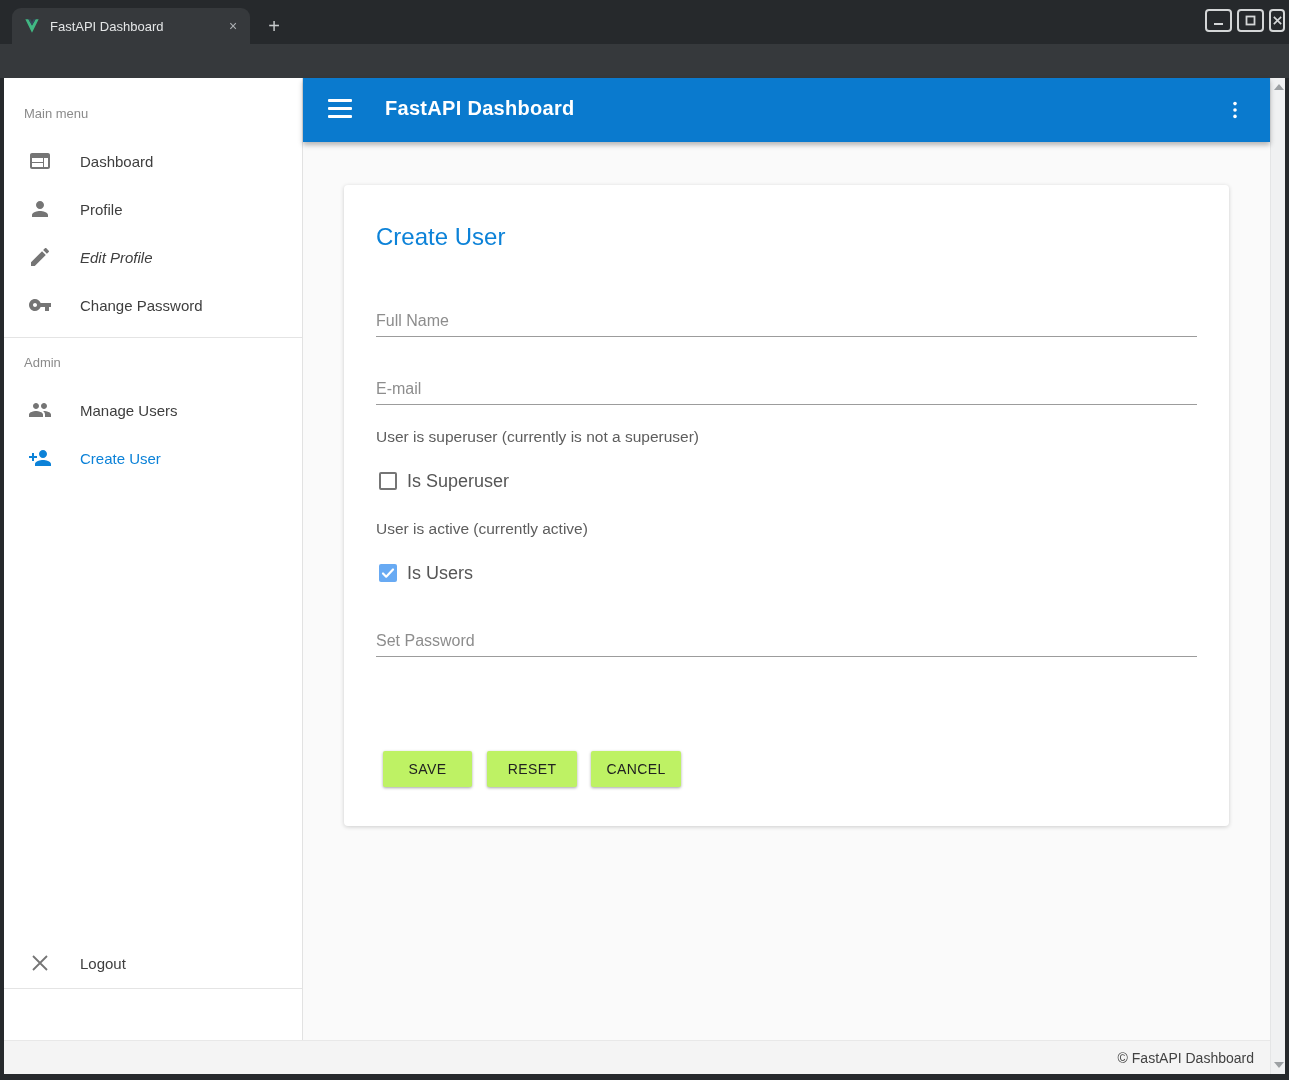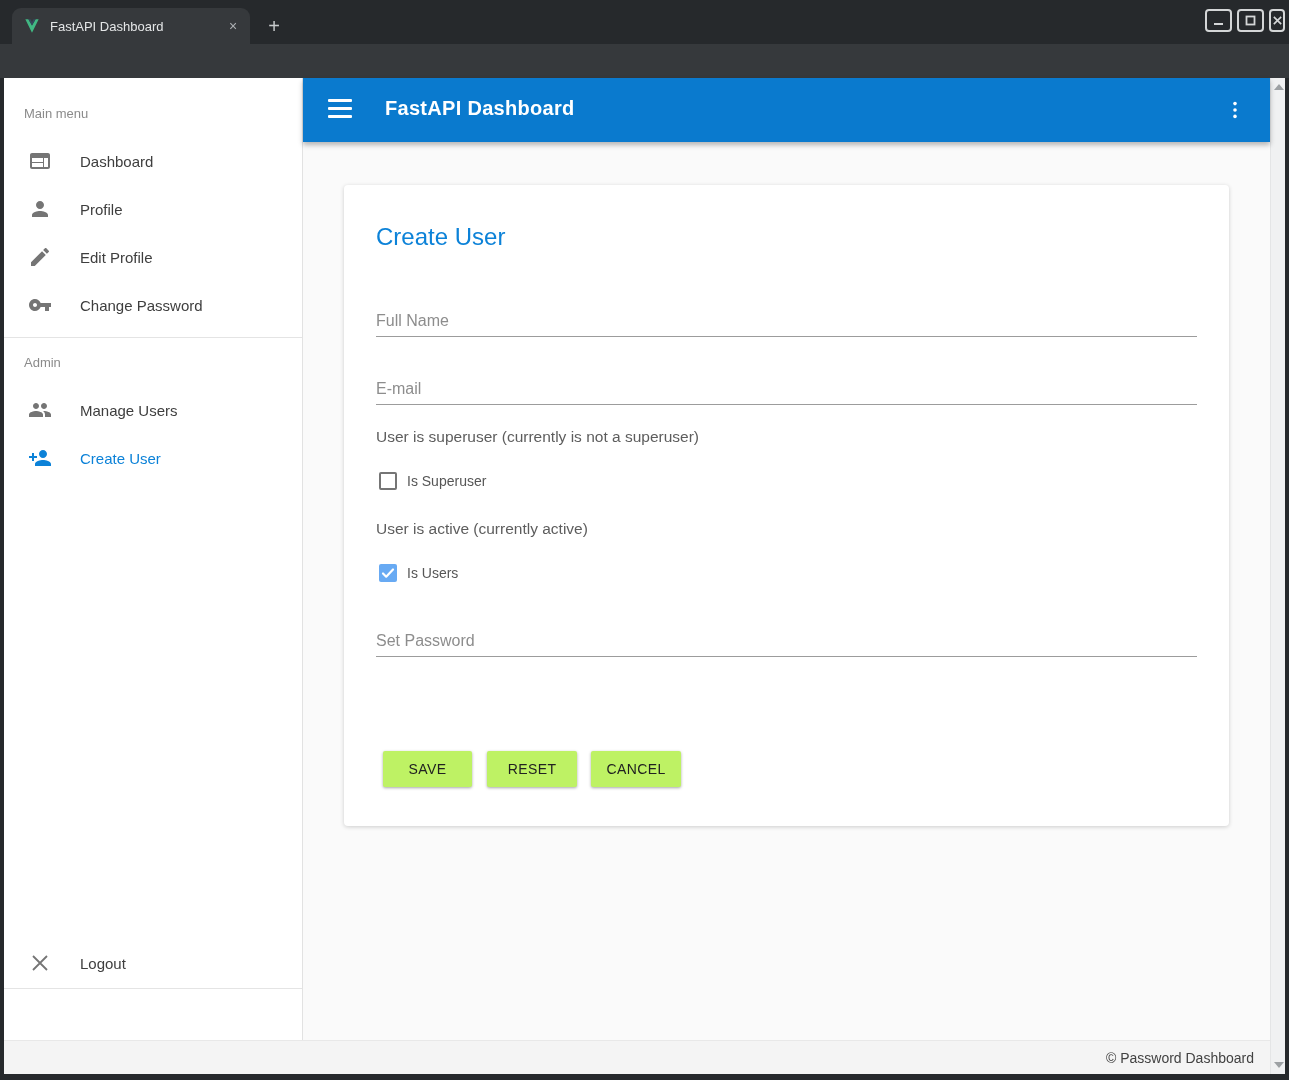--- a/index.html
+++ b/index.html
@@ -57,21 +57,21 @@
   
   #card { left:340px; top:107px; width:885px; height:641px; background:#fff; border-radius:4px; box-shadow:0 1px 4px rgba(0,0,0,.18); }
   #card-title { left:32px; top:38px; font-size:24px; color:#0c82d8; }
   .mat-field { left:32px; width:821px; height:32px; border:none; border-bottom:1px solid #9c9c9c; background:transparent; font-size:16px; color:#212121; font-family:"Liberation Sans","DejaVu Sans",sans-serif; outline:none; }
   .mat-field::placeholder { color:#8d8d8d; opacity:1; }
   .helper { left:32px; font-size:15.5px; color:#5d5d5d; }
   .cb-row { left:35px; height:20px; display:flex; align-items:center; cursor:pointer; }
   .cb-box { width:18px; height:18px; border:2px solid #757575; border-radius:2px; flex:none; }
   .cb-box.checked { border:none; background:#68aaf3; }
   .cb-box svg { width:18px; height:18px; display:block; }
-  .cb-label { margin-left:10px; font-size:14px; color:#565656; }
+  .cb-label { margin-left:10px; font-size:18px; color:#565656; }
   .btn { top:566px; height:36px; background:#bef264; border:none; border-radius:2px; box-shadow:0 1px 3px rgba(0,0,0,.35); font-size:14px; font-weight:500; color:#212121; letter-spacing:.4px; font-family:"Liberation Sans","DejaVu Sans",sans-serif; cursor:pointer; }
 
   
   #footer { left:0; top:962px; width:1266px; height:34px; background:#f4f4f4; border-top:1px solid #e8e8e8; display:flex; align-items:center; justify-content:flex-end; padding-right:16px; }
   #footer .copy { font-size:14px; color:#424242; }
 </style>
 </head>
 <body>
 
 <div id="window">
@@ -172,21 +172,21 @@
         <span class="lbl">Dashboard</span>
       </div>
       <div class="side-item abs" style="top:107px;">
         <span class="ic">
             <svg viewBox="0 0 24 24" fill="currentColor">
               <path d="M12 12c2.21 0 4-1.79 4-4s-1.79-4-4-4-4 1.79-4 4 1.79 4 4 4zm0 2c-2.67 0-8 1.34-8 4v2h16v-2c0-2.66-5.33-4-8-4z"></path>
             </svg>
           </span>
         <span class="lbl">Profile</span>
       </div>
-      <div class="side-item abs" style="top:155px;">
+      <div class="side-item abs" style="top:155px;font-style:italic;">
         <span class="ic">
             <svg viewBox="0 0 24 24" fill="currentColor">
               <path d="M3 17.25V21h3.75L17.81 9.94l-3.75-3.75L3 17.25zM20.71 7.04c.39-.39.39-1.02 0-1.41l-2.34-2.34c-.39-.39-1.02-.39-1.41 0l-1.83 1.83 3.75 3.75 1.83-1.83z"></path>
             </svg>
           </span>
         <span class="lbl">Edit Profile</span>
       </div>
       <div class="side-item abs" style="top:203px;">
         <span class="ic">
             <svg viewBox="0 0 24 24" fill="currentColor">
@@ -266,21 +266,21 @@
       </div>
 
       <input class="mat-field abs" style="top: 440px;" type="password" placeholder="Set Password">
 
       <button class="btn abs" style="left:39px;width:89px;">SAVE</button>
       <button class="btn abs" style="left:143px;width:90px;">RESET</button>
       <button class="btn abs" style="left:247px;width:90px;">CANCEL</button>
     </div>
 
     <div id="footer" class="abs">
-      <span class="copy">© Password Dashboard</span>
+      <span class="copy">© FastAPI Dashboard</span>
     </div>
 
     <div id="scrollbar" class="abs">
       <div class="sb-arrow sb-up abs"></div>
       <div class="sb-arrow sb-down abs"></div>
     </div>
   </div>
 </div>
 
 </body></html>

